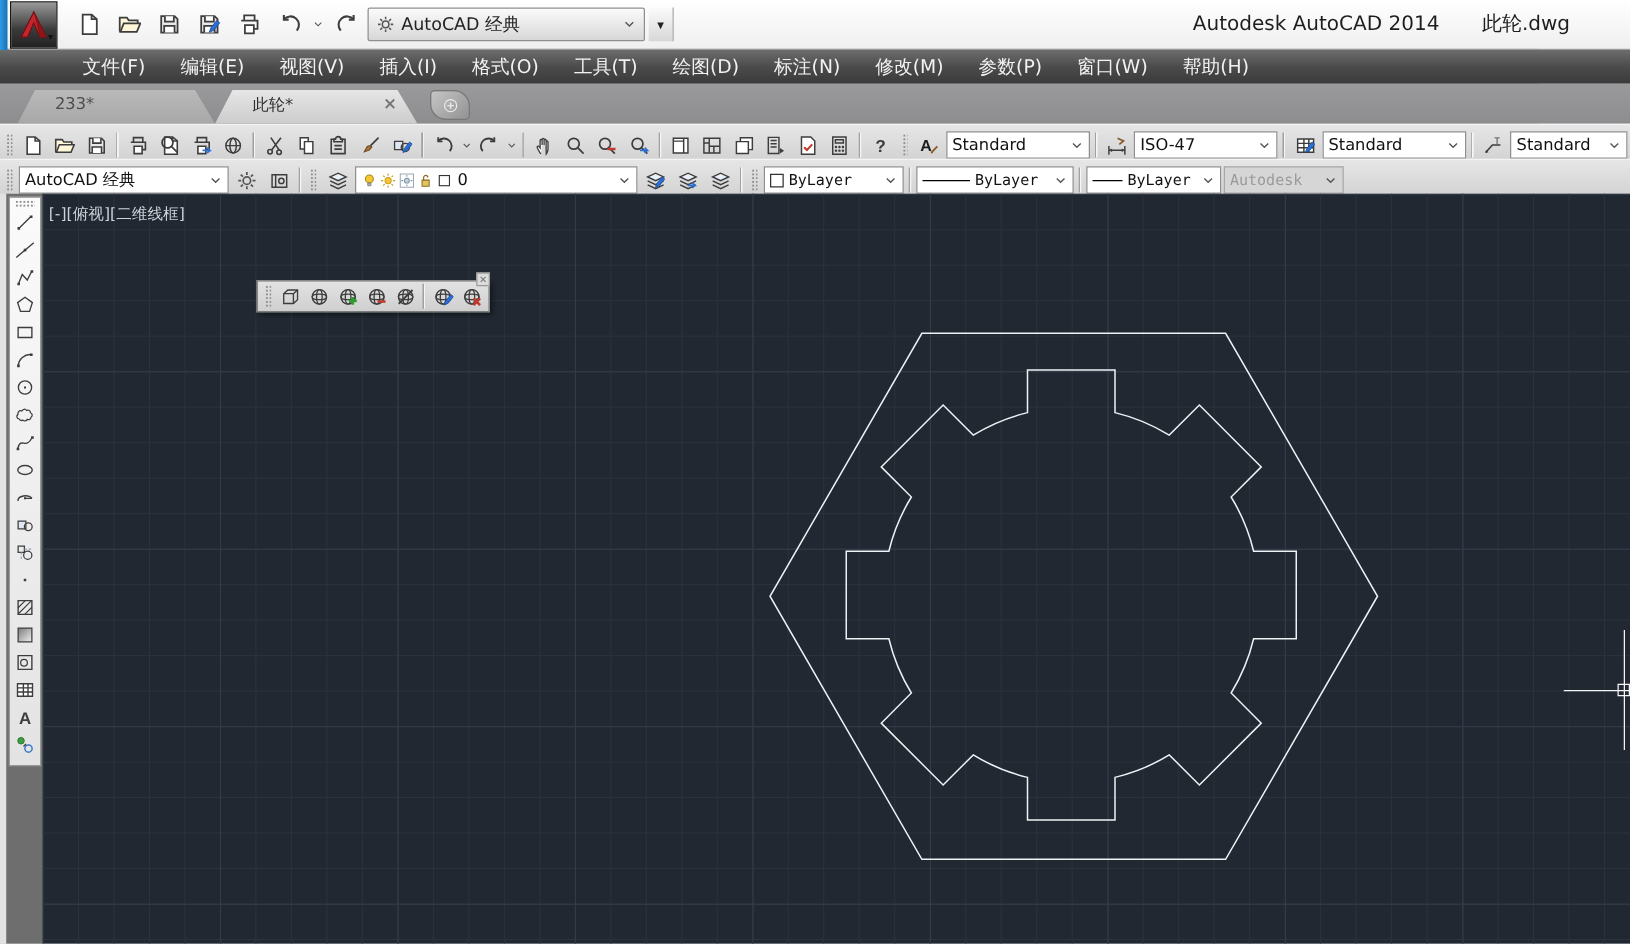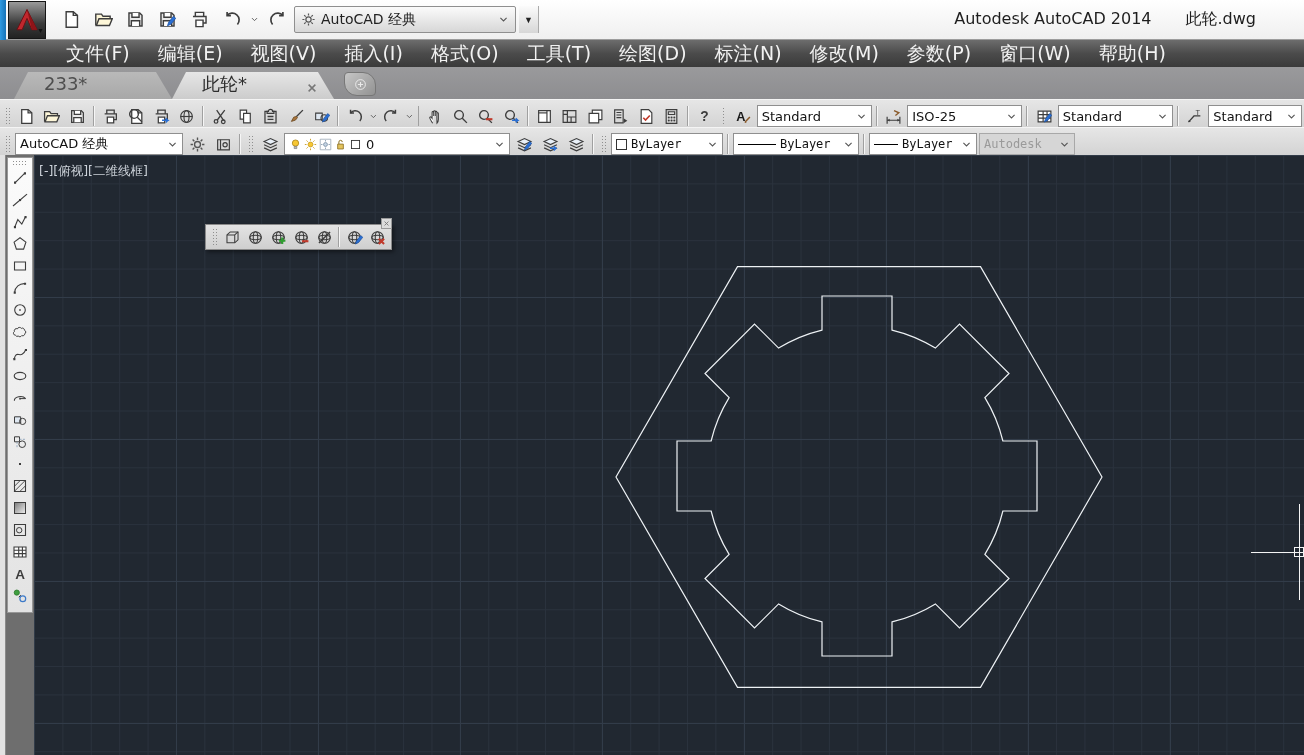--- a/index.html
+++ b/index.html
@@ -24,27 +24,27 @@
     background:linear-gradient(#fbfbfb,#d7d7d7); border:1px solid #8f8f8f; border-radius:2px;
     display:flex; align-items:center; padding:0 6px; gap:5px; font-size:14px; color:#222; cursor:pointer; }
   .qat-ws .ws-label { flex:1; }
   .qat-overflow { position:absolute; left:519px; top:6px; width:20px; height:27px; border:none;
     background:linear-gradient(#fbfbfb,#d7d7d7); border-right:1px solid #aaa; font-size:9px; color:#222; cursor:pointer; }
   .title-text { position:absolute; right:48px; top:9px; font-size:16px; color:#1e1e1e; display:flex; gap:34px; }
 
   
   .menubar { position:absolute; left:0; top:40px; width:1304px; height:27px;
     background:linear-gradient(#6d6d6d,#4b4b4b 50%,#3a3a3a); display:flex; align-items:center; padding-left:52px; }
-  .menu-item { color:#f2f2f2; font-size:19px; padding:4px 14px; cursor:pointer; white-space:nowrap; }
+  .menu-item { color:#f2f2f2; font-size:15px; padding:4px 14px; cursor:pointer; white-space:nowrap; }
 
   
   .tabbar { position:absolute; left:0; top:67px; width:1304px; height:32px;
     background:linear-gradient(#9a9a9c,#8d8d90); }
   .tab { position:absolute; bottom:0; height:27px; display:flex; align-items:center; padding:0 14px 4px 30px;
-    font-size:18px; cursor:pointer;
+    font-size:13px; cursor:pointer;
     clip-path:polygon(14px 0, calc(100% - 16px) 0, 100% 100%, 0 100%); }
   .tab-inactive { left:14px; width:158px; background:linear-gradient(#b9b9b9,#a8a8a8); color:#4e4e4e; }
   .tab-active { left:172px; width:162px; background:linear-gradient(#e6e6e6,#cccccc); color:#2e2e2e;align-items:center; }
   .tab-close { margin-left:auto; width:14px; height:14px; }
   .tab-close svg { width:12px; height:12px; }
   .newtab-btn { position:absolute; left:344px; bottom:3px; width:32px; height:24px;
     background:linear-gradient(135deg,#c6c6c6,#929292); border:1px solid #777;
     border-radius:4px 13px 4px 13px; display:flex; align-items:center; justify-content:center; cursor:pointer; }
   .newtab-btn svg { width:13px; height:13px; }
 
@@ -689,21 +689,21 @@
           <use href="#i-chev"></use>
         </svg>
     </div>
     <div class="sep"></div>
     <button class="icon-btn">
         <svg>
           <use href="#i-dimstyle"></use>
         </svg>
       </button>
     <div class="dd" style="width:118px">
-      <span class="lbl">ISO-25</span>
+      <span class="lbl">ISO-47</span>
       <svg class="chev">
           <use href="#i-chev"></use>
         </svg>
     </div>
     <div class="sep"></div>
     <button class="icon-btn">
         <svg>
           <use href="#i-table"></use>
         </svg>
         <svg class="ov">

